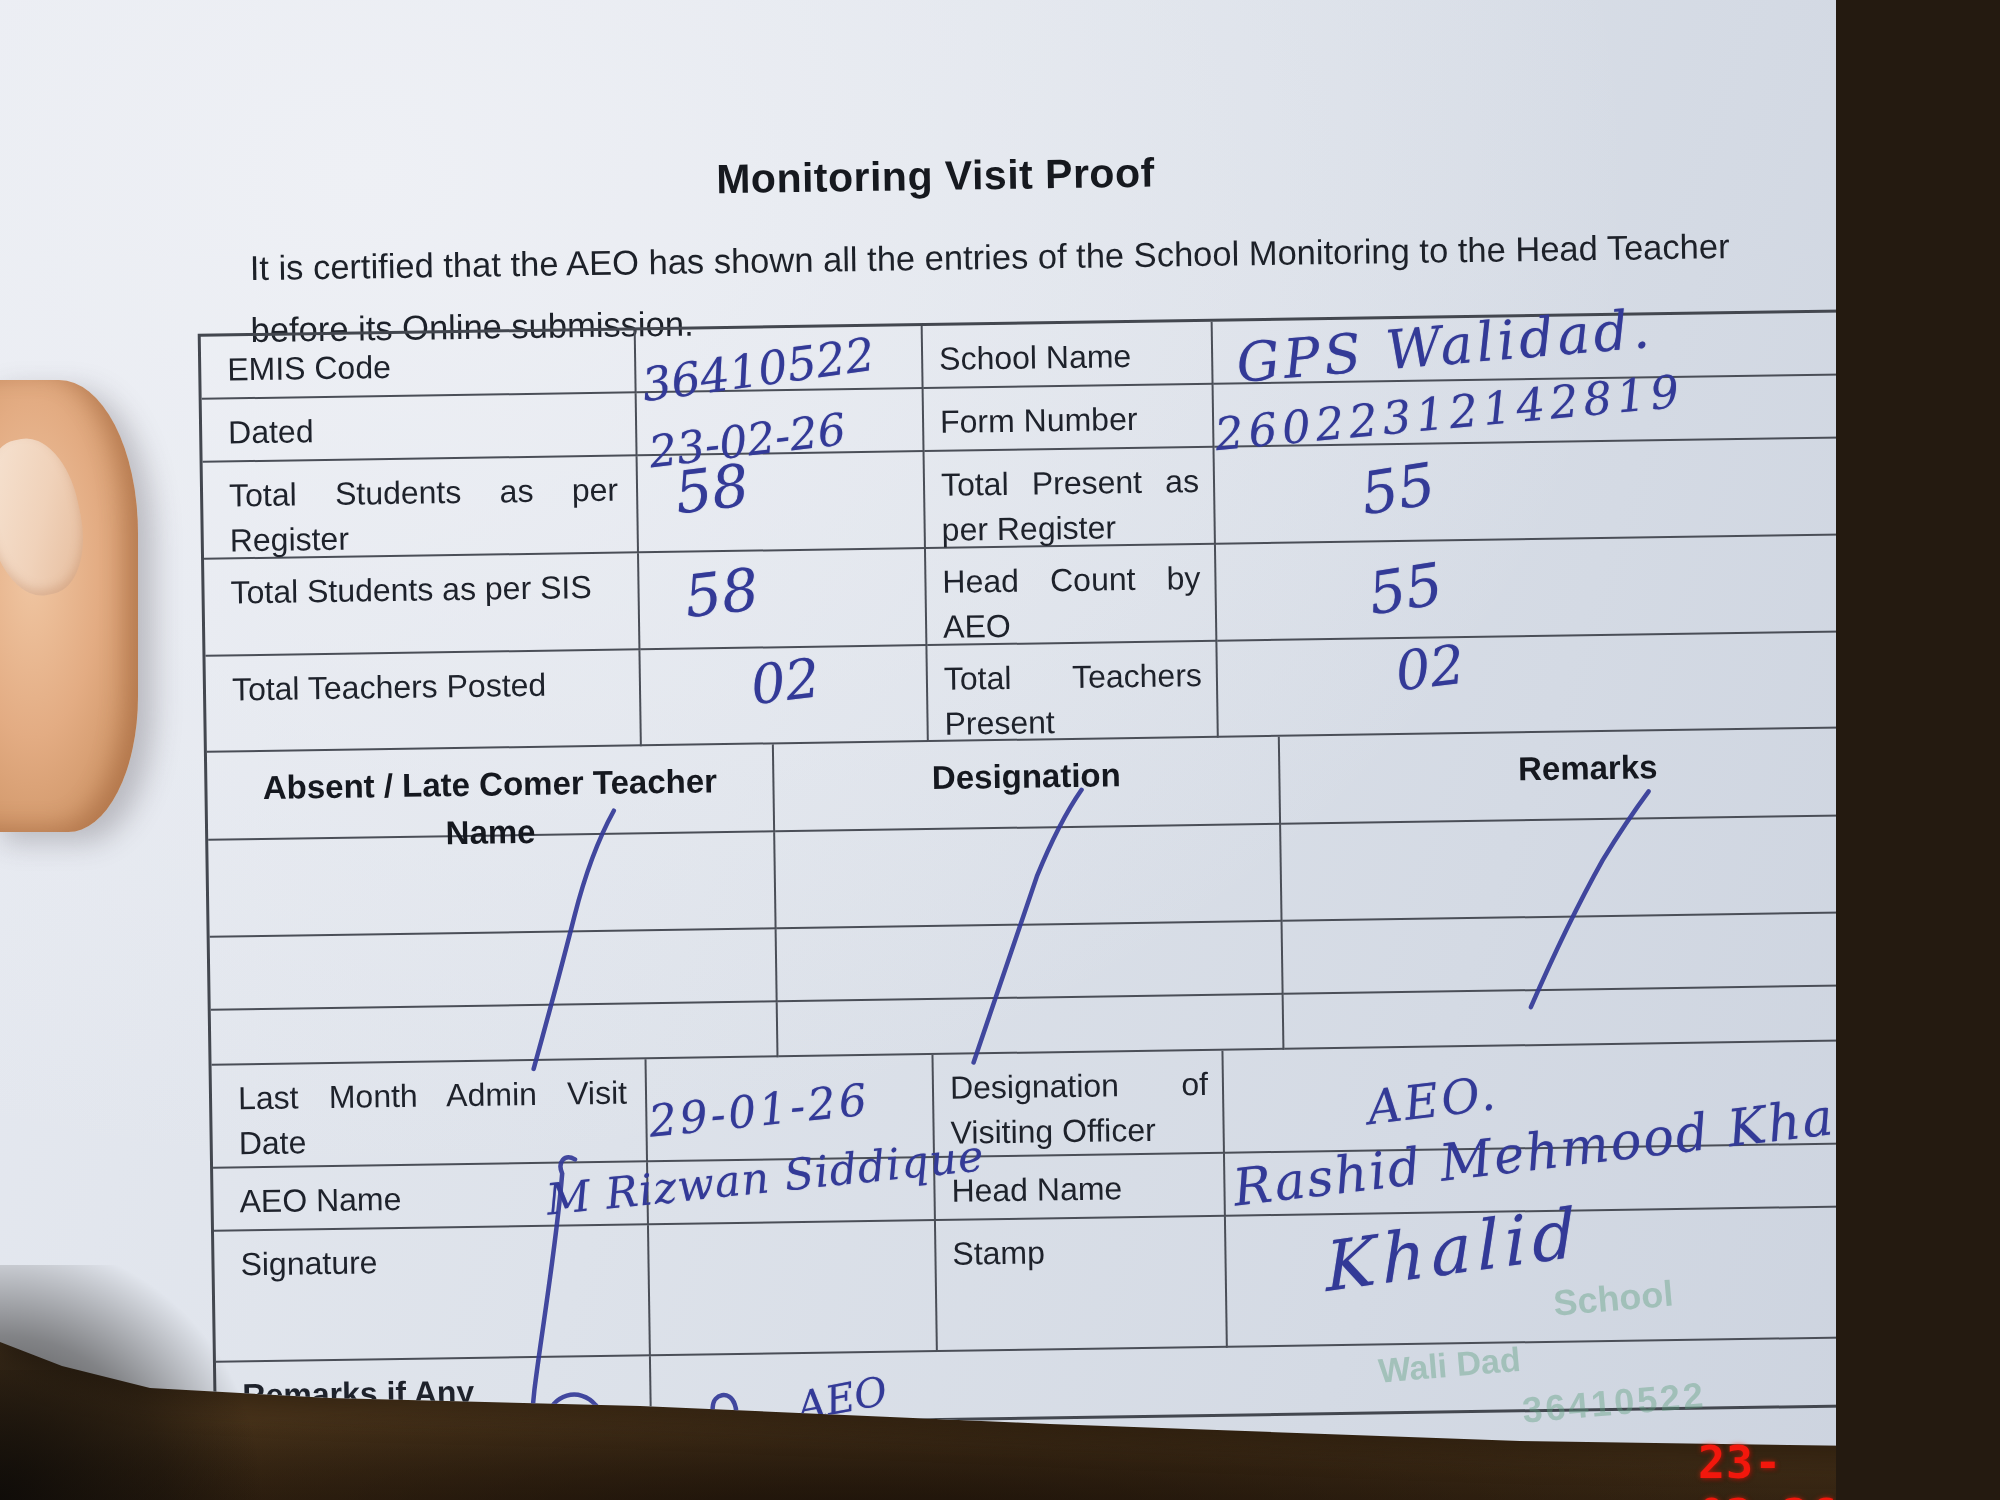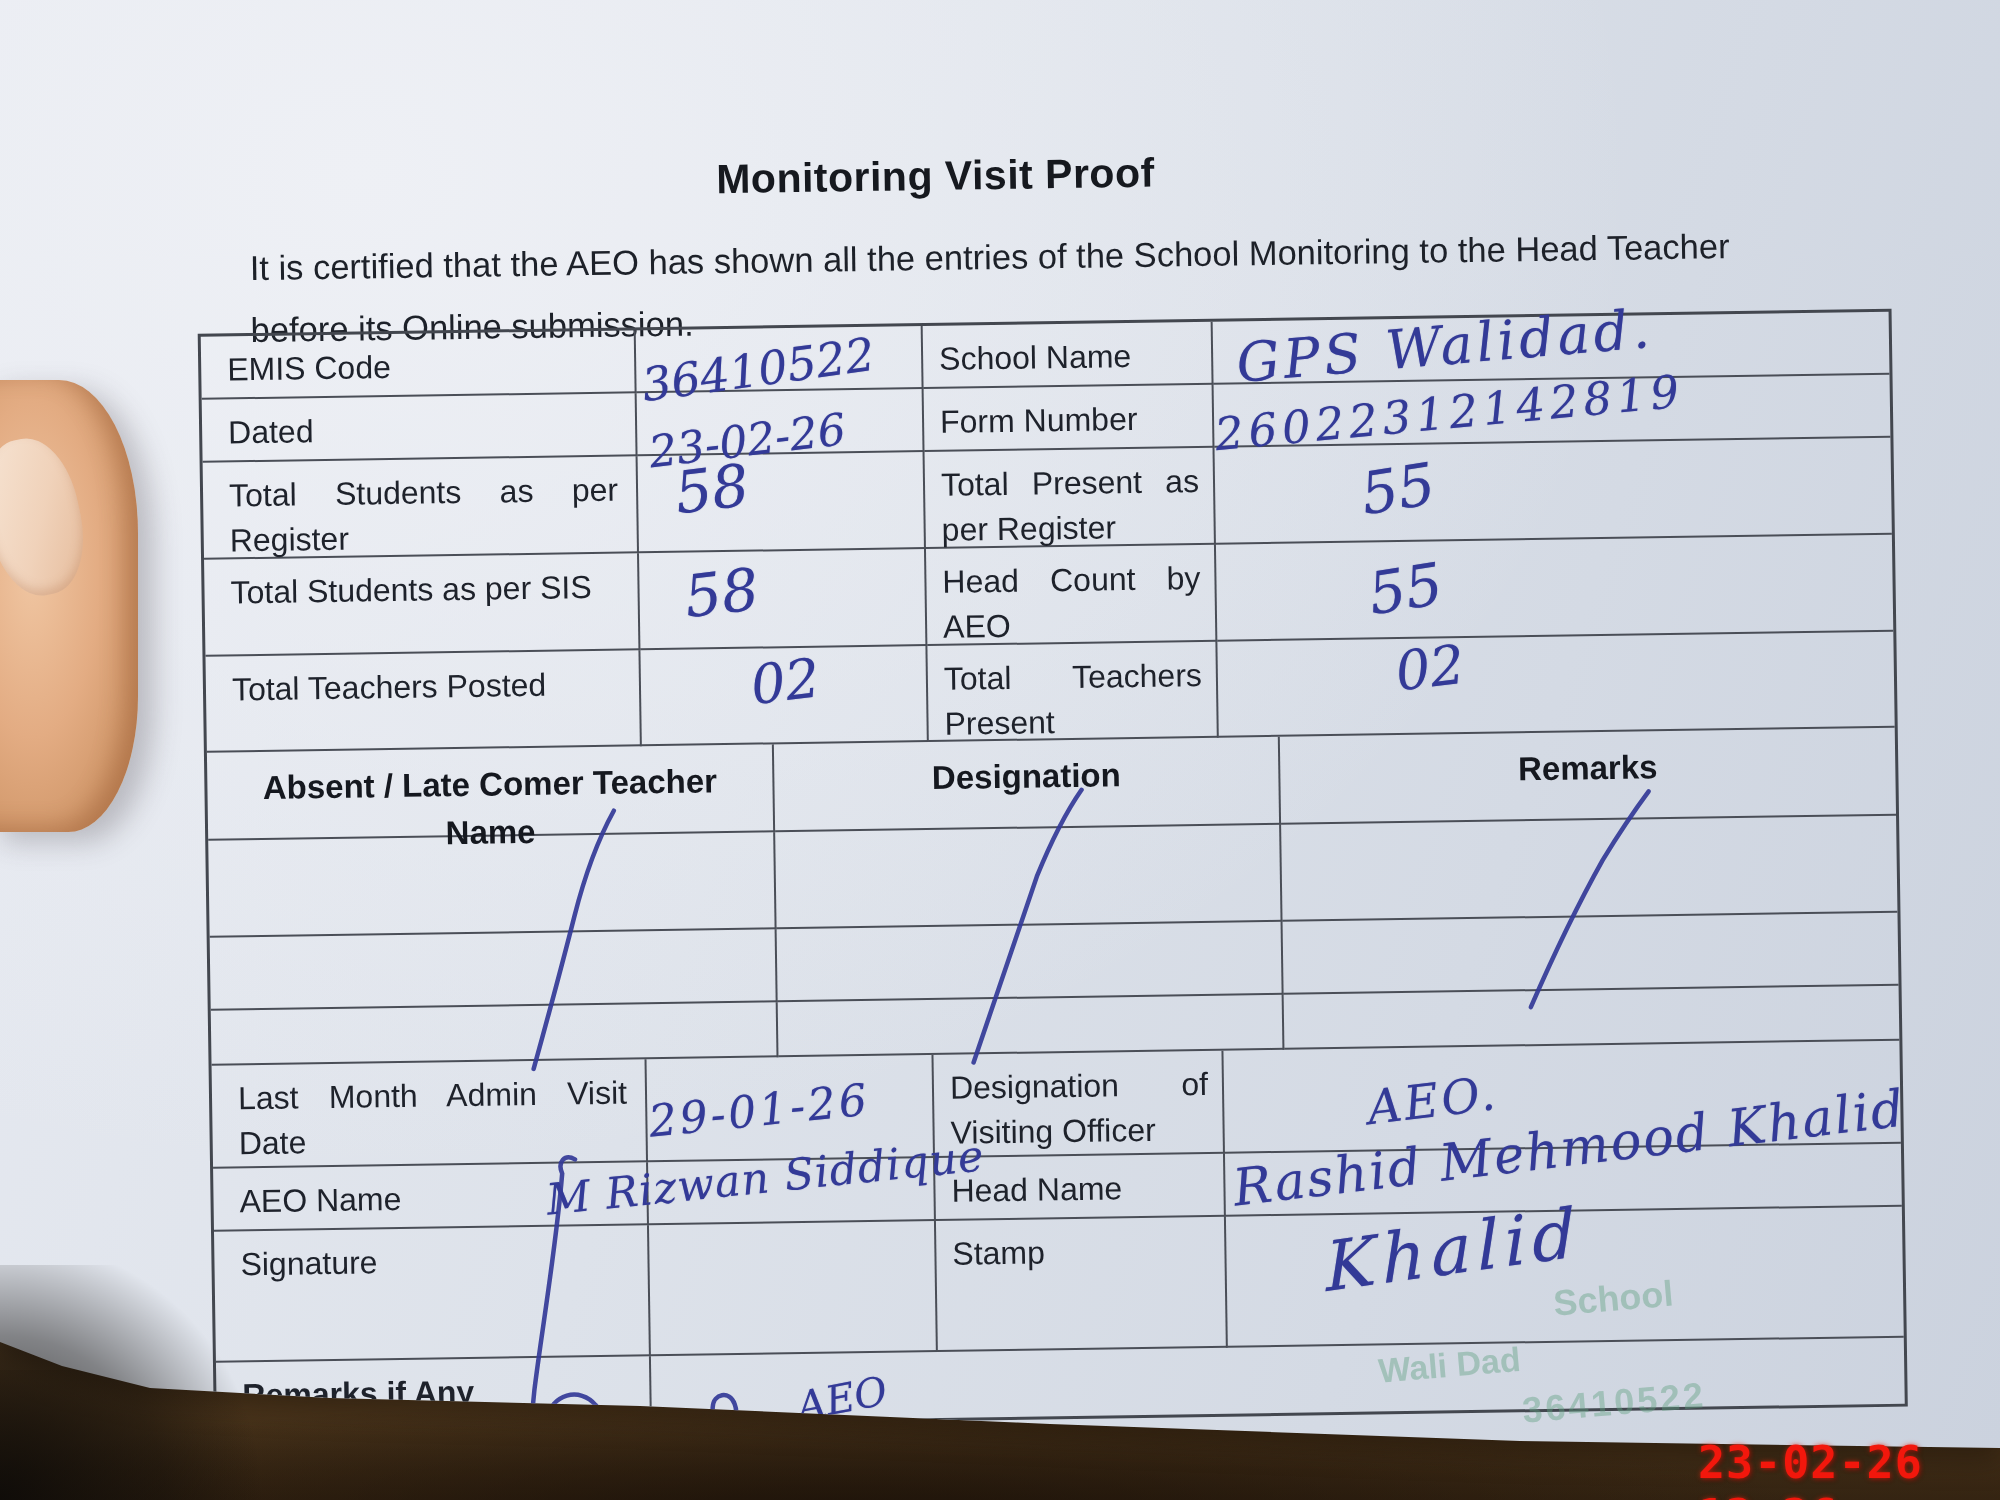--- a/index.html
+++ b/index.html
@@ -1,16 +1,16 @@
 <!DOCTYPE html>
 <html><head>
 <meta charset="utf-8">
 <style>
   html,body{margin:0;padding:0;background:#241a10;}
-  #canvas{position:relative;width:2000px;height:1500px;overflow:hidden;
+  #canvas{position:relative;width:1836px;height:1500px;overflow:hidden;
           background:linear-gradient(180deg,#9a7a50 0%,#8a6a42 35%,#6b4e2d 80%,#503a1e 100%);
           font-family:"Liberation Sans",sans-serif;}
   
   .wood-shade{position:absolute;left:0;top:1370px;width:2000px;height:130px;
       background:radial-gradient(ellipse at 42% 120%, rgba(20,12,6,.75), rgba(20,12,6,0) 60%),
                  linear-gradient(180deg, rgba(60,40,18,.25), rgba(30,18,8,.55));}
   
   .paper-wrap{position:absolute;inset:0;filter:drop-shadow(0 10px 14px rgba(30,18,8,.55));}
   .paper{position:absolute;left:0;top:0;width:2000px;height:1460px;
       background:radial-gradient(ellipse at 18% 12%, #eef0f5 0%, rgba(238,240,245,0) 55%),

